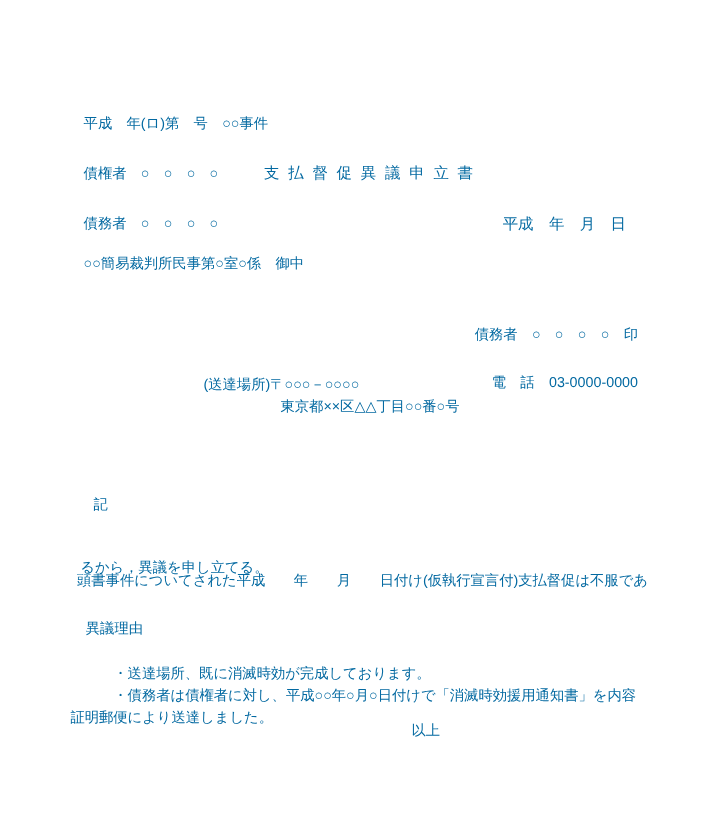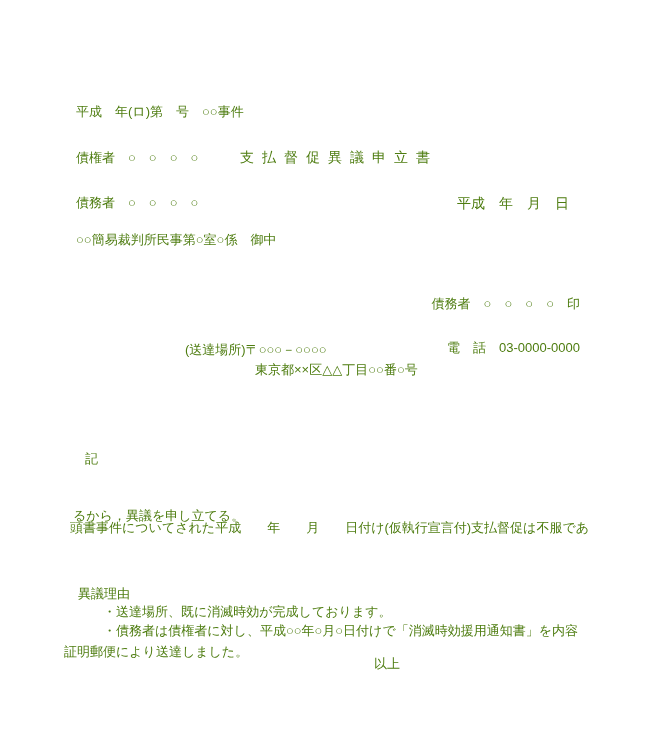--- a/index.html
+++ b/index.html
@@ -6,21 +6,21 @@
     margin: 0;
     padding: 0;
     background: #ffffff;
   }
   .page {
     position: relative;
     width: 657px;
     height: 750px;
     background: #ffffff;
     font-family: "Liberation Sans", "DejaVu Sans", sans-serif;
-    color: #4d7c0f;
+    color: #0369a1;
     font-size: 13px;
     line-height: 1;
     overflow: hidden;
   }
   .abs { position: absolute; white-space: pre; }
 
   .case-header   { left: 76px;  top: 79px;  }
   .case-header div { height: 19.5px; }
 
   .doc-title     { left: 240px; top: 150px; font-size: 14px; letter-spacing: 8px; }
@@ -31,24 +31,24 @@
   .signer-block div { height: 18.2px; }
 
   .addr-line1    { left: 185px; top: 343px; }
   .addr-line2    { left: 255px; top: 363px; }
 
   .record-mark   { left: 85px;  top: 452px; }
 
   .body-line1    { left: 70px;  top: 489px; margin-top: 32px; }
   .body-line2    { left: 73px;  top: 509px; }
 
-  .reason-head   { left: 78px;  top: 564px; margin-top: 23px; }
+  .reason-head   { left: 78px;  top: 564px; }
 
   .reason-item1  { left: 103px; top: 605px; }
-  .reason-item2a { left: 103px; top: 625px; font-family: Liberation Mono, monospace; }
+  .reason-item2a { left: 103px; top: 625px; }
   .reason-item2b { left: 64px;  top: 645px; }
 
   .closing       { left: 374px; top: 657px; }
 </style>
 </head>
 <body>
 
 <div class="page">
 
   <div class="abs case-header">

